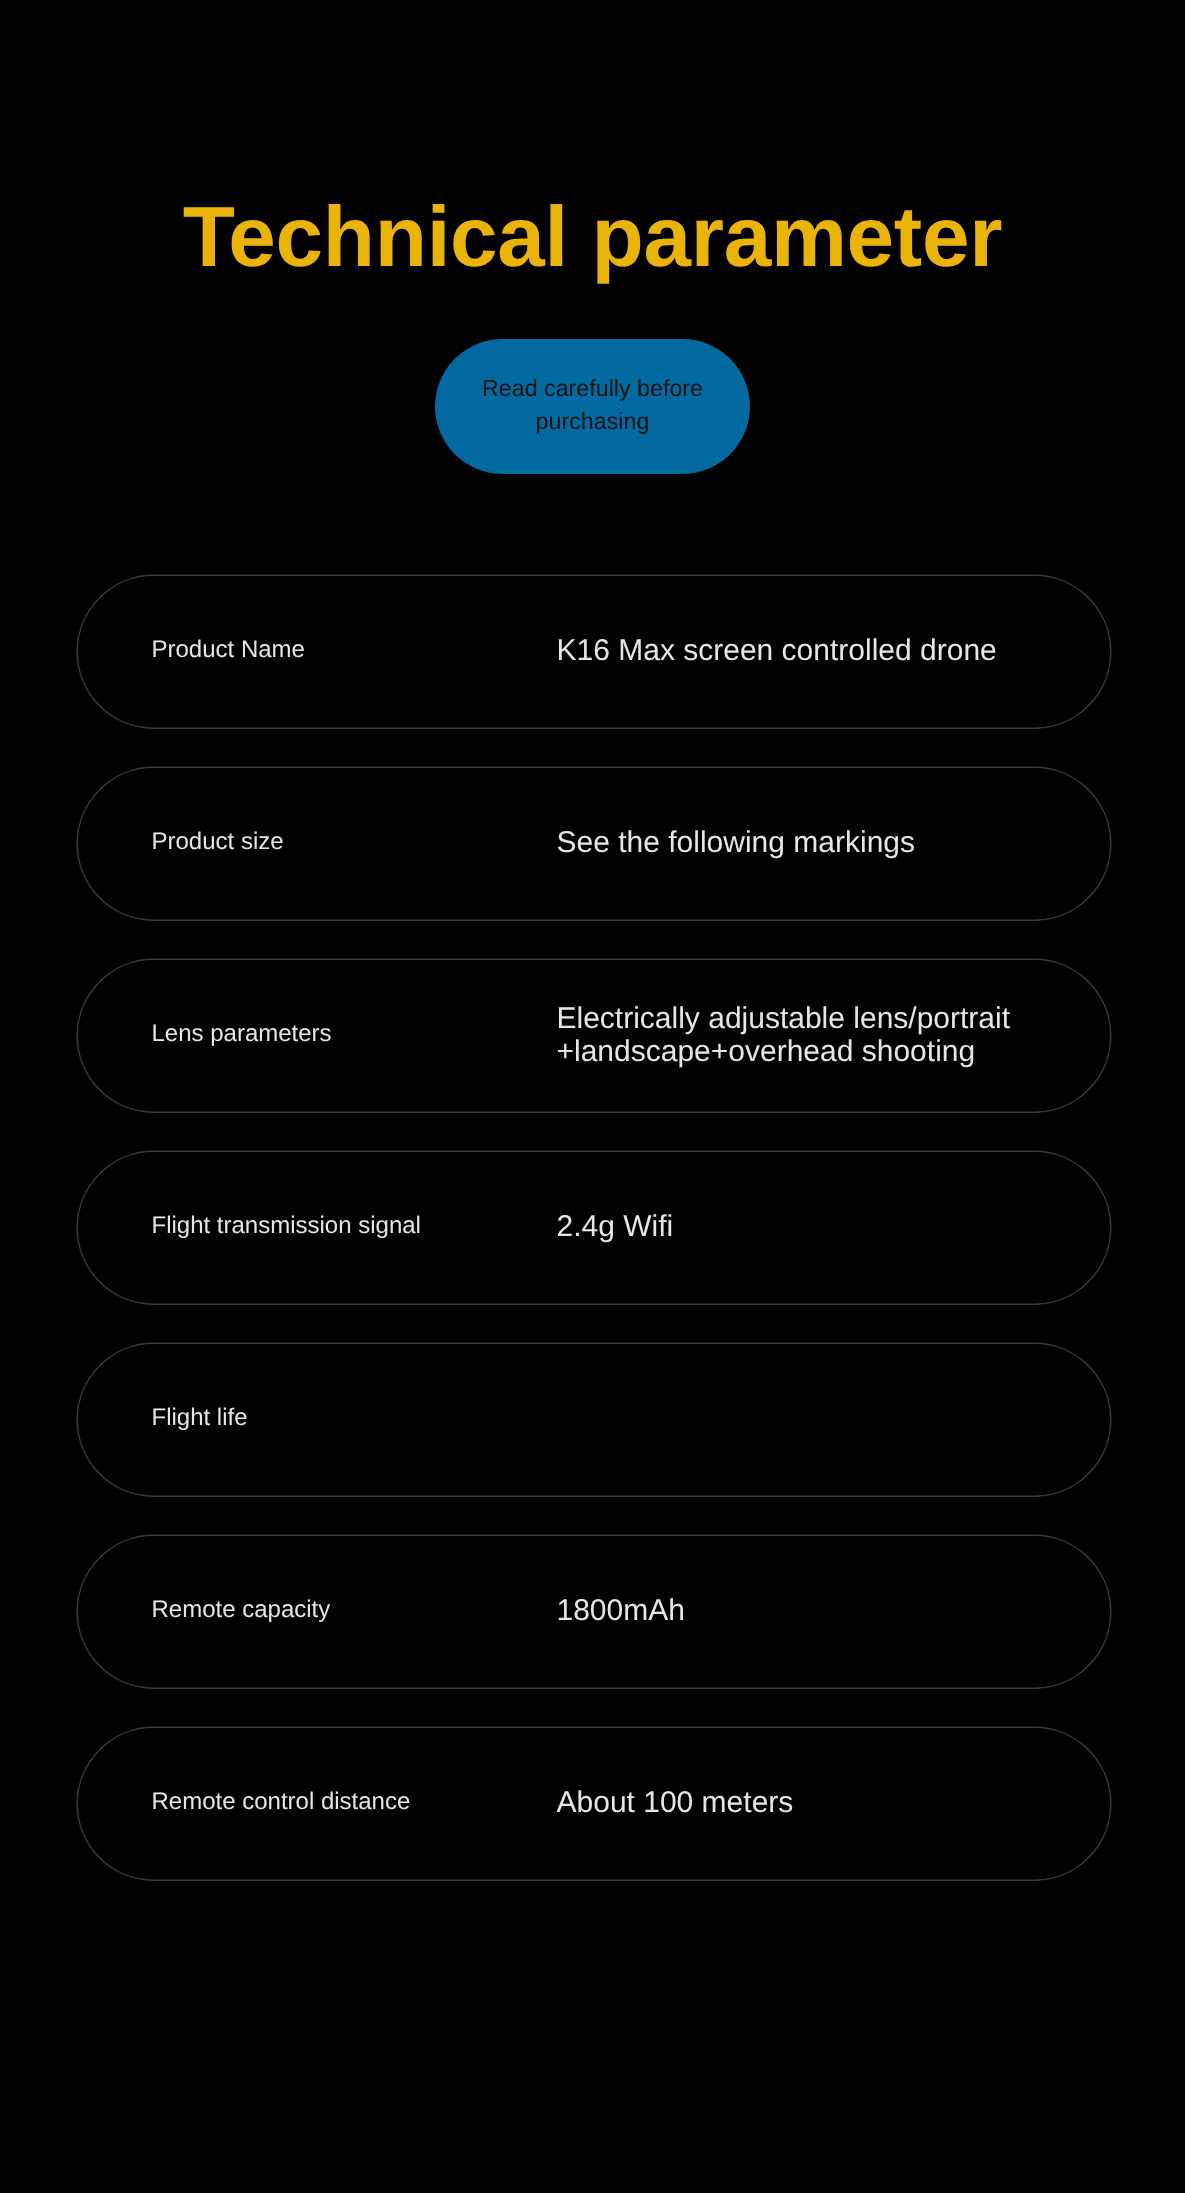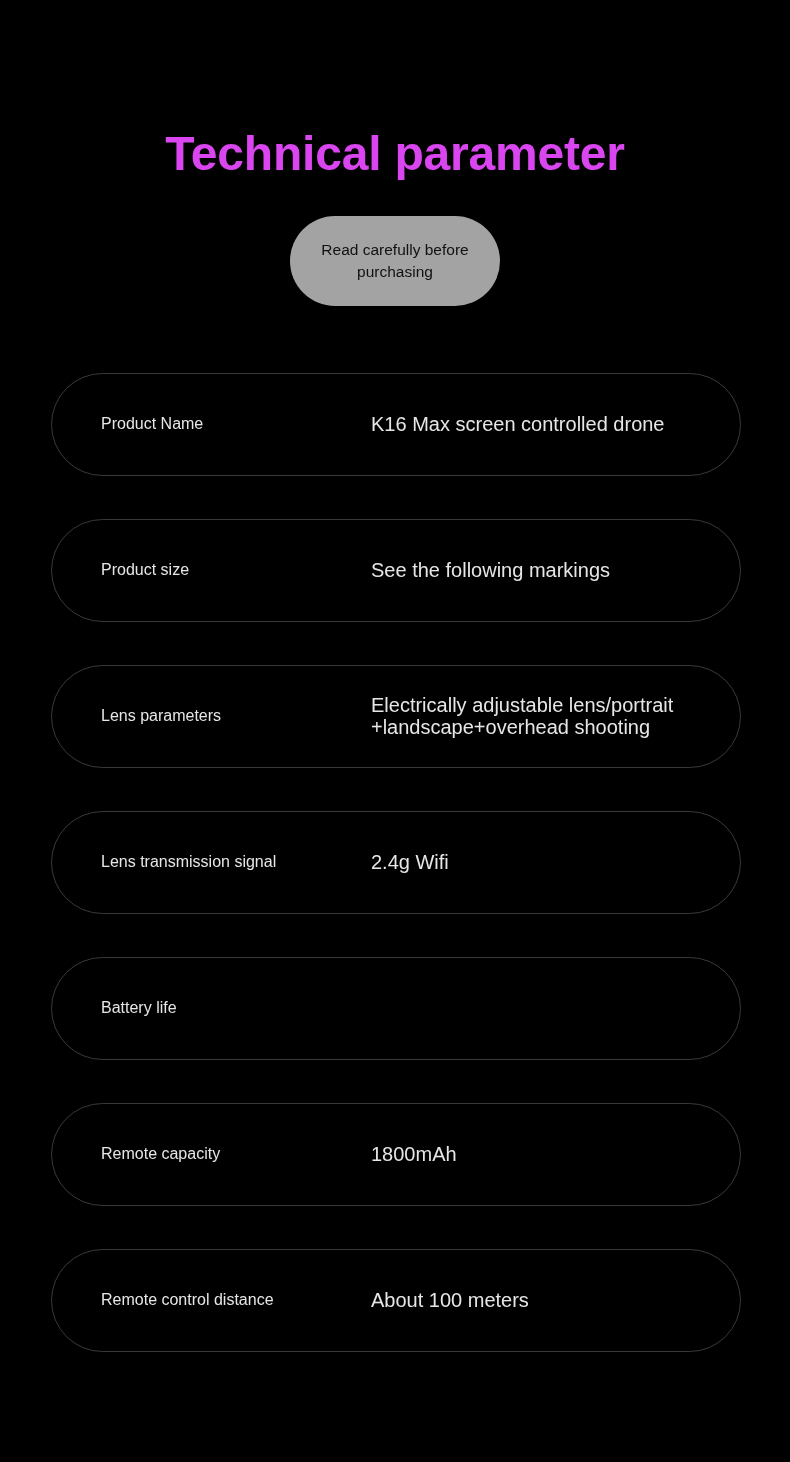--- a/index.html
+++ b/index.html
@@ -24,55 +24,55 @@
     background: #000000;
   }
 
   
   .header {
     padding-top: 128px;
     text-align: center;
   }
 
   .page-title {
-    font-size: 48px;
+    font-size: 57px;
     font-weight: bold;
     line-height: 1.08;
     letter-spacing: -0.2px;
-    color: #d946ef;
+    color: #eab308;
   }
 
   .badge-wrap {
     display: flex;
     justify-content: center;
     margin-top: 36px;
   }
 
   .notice-badge {
     width: 210px;
     min-height: 90px;
     border-radius: 45px;
-    background: #a3a3a3;
+    background: #0369a1;
     color: #111111;
     font-size: 15.5px;
     line-height: 1.42;
     text-align: center;
     display: flex;
     align-items: center;
     justify-content: center;
     padding: 6px 18px;
   }
 
   
   .spec-list {
     margin-top: 67px;
     padding: 0 51px 0 51px;
     display: flex;
     flex-direction: column;
-    gap: 43px;
+    gap: 25px;
   }
 
   .spec-row {
     position: relative;
     width: 690px;
     height: 103px;
     border: 1px solid #3a3a3a;
     border-radius: 52px;
     background: #000000;
     display: flex;
@@ -124,26 +124,26 @@
     </div>
 
     <div class="spec-row">
       <span class="spec-label">Lens parameters</span>
       <span class="spec-value">Electrically adjustable lens/portrait
 +landscape+overhead shooting</span>
     </div>
 
 
     <div class="spec-row">
-      <span class="spec-label">Lens transmission signal</span>
+      <span class="spec-label">Flight transmission signal</span>
       <span class="spec-value">2.4g Wifi</span>
     </div>
 
     <div class="spec-row">
-      <span class="spec-label">Battery life</span>
+      <span class="spec-label">Flight life</span>
     </div>
 
     <div class="spec-row">
       <span class="spec-label">Remote capacity</span>
       <span class="spec-value">1800mAh</span>
     </div>
 
     <div class="spec-row">
       <span class="spec-label">Remote control distance</span>
       <span class="spec-value">About 100 meters</span>

